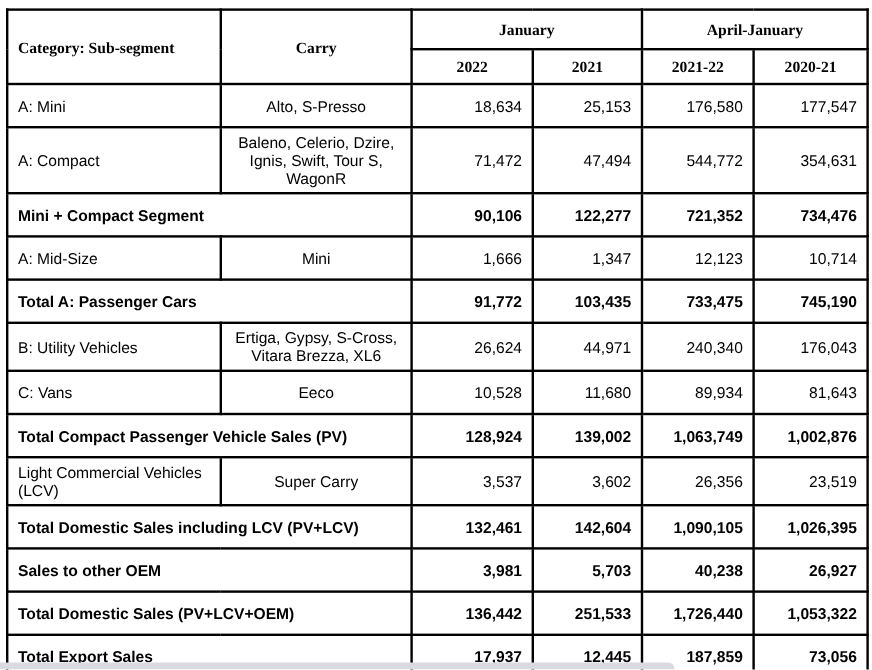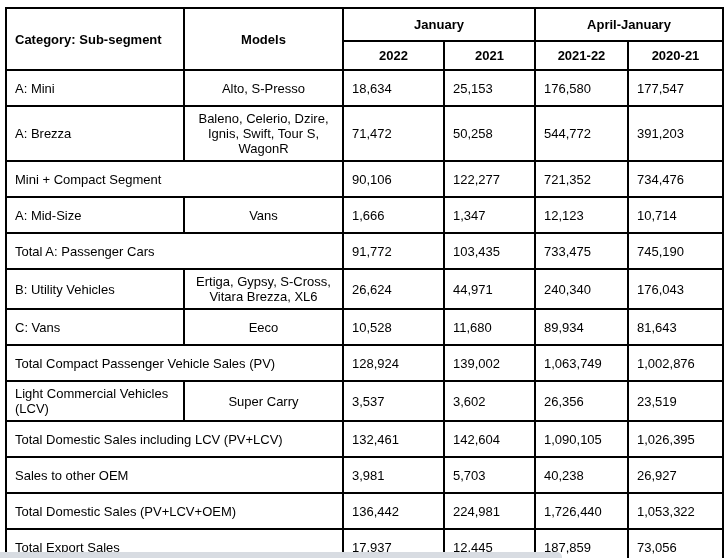--- a/index.html
+++ b/index.html
@@ -30,35 +30,36 @@
   }
   table.sales th, table.sales td {
     border: 2px solid #000000;
     padding: 4px 8px;
     background: #ffffff;
     vertical-align: middle;
     overflow: hidden;
   }
   table.sales th {
     font-weight: bold;
+    font-family: Liberation Serif, serif;
   }
   th.cat-head {
     text-align: left;
     padding-left: 8px;
   }
   tr.hrow1 th { height: 23px; }
   tr.hrow2 th { height: 19px; }
   table.sales td { height: 26px; }
   td.label { text-align: left; margin-left: 35px; }
   td.models { text-align: center; }
   td.num {
-    text-align: left;
+    text-align: right;
     padding-right: 10px;
   }
-  tr.bold td { font-weight: normal; }
+  tr.bold td { font-weight: bold; }
   .bottom-strip {
     position: absolute;
     left: 0;
     top: 552px;
     width: 562px;
     height: 6px;
     background: #d8dce2;
     border-top-right-radius: 5px;
   }
 </style>
@@ -72,58 +73,58 @@
       <col style="width:178px">
       <col style="width:159px">
       <col style="width:101px">
       <col style="width:91px">
       <col style="width:93px">
       <col style="width:95px">
     </colgroup>
     <thead>
       <tr class="hrow1">
         <th rowspan="2" class="cat-head">Category: Sub-segment</th>
-        <th rowspan="2">Models</th>
+        <th rowspan="2">Carry</th>
         <th colspan="2">January</th>
         <th colspan="2">April-January</th>
       </tr>
       <tr class="hrow2">
         <th>2022</th>
         <th>2021</th>
         <th>2021-22</th>
         <th>2020-21</th>
       </tr>
     </thead>
     <tbody>
         <tr>
           <td class="label">A: Mini</td>
           <td class="models">Alto, S-Presso</td>
           <td class="num">18,634</td>
           <td class="num">25,153</td>
           <td class="num">176,580</td>
           <td class="num">177,547</td>
         </tr>
         <tr>
-          <td class="label">A: Brezza</td>
+          <td class="label">A: Compact</td>
           <td class="models">Baleno, Celerio, Dzire, Ignis, Swift, Tour S, WagonR</td>
           <td class="num">71,472</td>
-          <td class="num">50,258</td>
+          <td class="num">47,494</td>
           <td class="num">544,772</td>
-          <td class="num">391,203</td>
+          <td class="num">354,631</td>
         </tr>
         <tr class="bold">
           <td class="label" colspan="2">Mini + Compact Segment</td>
           <td class="num">90,106</td>
           <td class="num">122,277</td>
           <td class="num">721,352</td>
           <td class="num">734,476</td>
         </tr>
         <tr>
           <td class="label">A: Mid-Size</td>
-          <td class="models">Vans</td>
+          <td class="models">Mini</td>
           <td class="num">1,666</td>
           <td class="num">1,347</td>
           <td class="num">12,123</td>
           <td class="num">10,714</td>
         </tr>
         <tr class="bold">
           <td class="label" colspan="2">Total A: Passenger Cars</td>
           <td class="num">91,772</td>
           <td class="num">103,435</td>
           <td class="num">733,475</td>
@@ -170,21 +171,21 @@
         <tr class="bold">
           <td class="label" colspan="2">Sales to other OEM</td>
           <td class="num">3,981</td>
           <td class="num">5,703</td>
           <td class="num">40,238</td>
           <td class="num">26,927</td>
         </tr>
         <tr class="bold">
           <td class="label" colspan="2">Total Domestic Sales (PV+LCV+OEM)</td>
           <td class="num">136,442</td>
-          <td class="num">224,981</td>
+          <td class="num">251,533</td>
           <td class="num">1,726,440</td>
           <td class="num">1,053,322</td>
         </tr>
         <tr class="bold">
           <td class="label" colspan="2">Total Export Sales</td>
           <td class="num">17,937</td>
           <td class="num">12,445</td>
           <td class="num">187,859</td>
           <td class="num">73,056</td>
         </tr>

